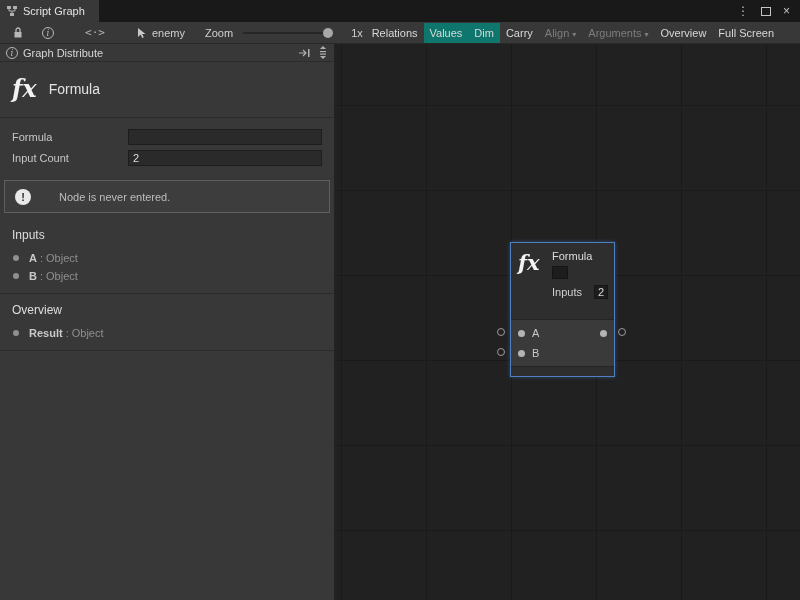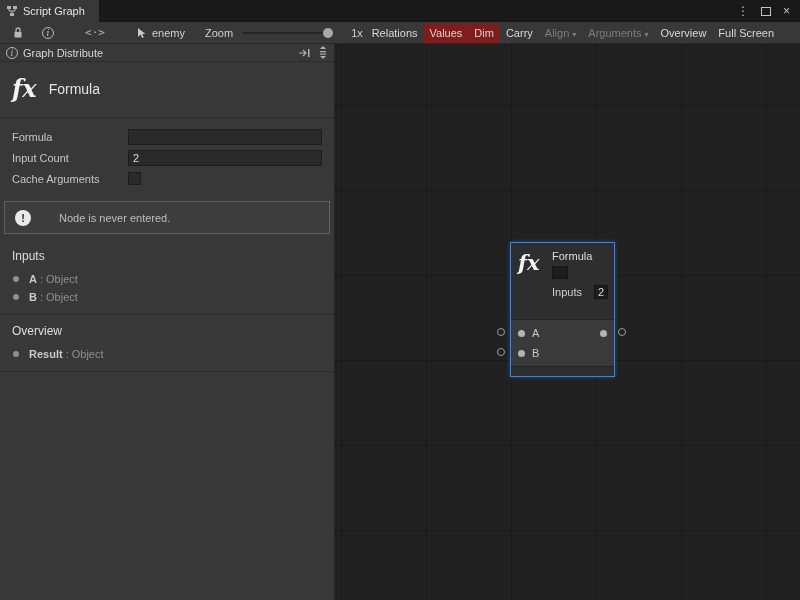--- a/index.html
+++ b/index.html
@@ -24,21 +24,21 @@
   .info-circle { width:12px; height:12px; border:1px solid #b8b8b8; border-radius:50%; font-size:9px; line-height:10px; text-align:center; color:#b8b8b8; font-style:italic; font-family:"DejaVu Serif", serif; }
   .tb-code { margin-left:24px; width:26px; font-family:"DejaVu Sans Mono", monospace; font-size:11px; }
   .tb-ref { margin-left:28px; display:flex; align-items:center; gap:5px; color:#cfcfcf; }
   .tb-zoom-label { margin-left:20px; color:#cfcfcf; }
   .zoom-slider { position:relative; margin-left:10px; width:88px; height:12px; }
   .zoom-track { position:absolute; left:0; right:0; top:5px; height:2px; background:#262626; }
   .zoom-handle { position:absolute; right:-2px; top:1px; width:10px; height:10px; border-radius:50%; background:#a8a8a8; }
   .tb-zoom-value { margin-left:20px; color:#cfcfcf; }
   .tb-buttons { margin-left:auto; display:flex; align-items:center; height:22px; padding-right:20px; }
   .tb-btn { padding:4px 6px; color:#d8d8d8; cursor:default; white-space:nowrap; }
-  .tb-btn.active { background:#7f1d1d; }
+  .tb-btn.active { background:#0f766e; }
   .tb-btn.disabled { color:#7d7d7d; }
   .dd-arrow { font-size:8px; margin-left:3px; }
 
   
   .inspector { position:absolute; left:0; top:44px; width:335px; height:556px; background:#383838; border-right:1px solid #242424; }
   .insp-header { height:18px; display:flex; align-items:center; border-bottom:1px solid #2c2c2c; padding:0 6px; }
   .insp-header-label { margin-left:5px; color:#d6d6d6; }
   .insp-header-icons { margin-left:auto; display:flex; align-items:center; gap:7px; }
 
   .insp-title { display:flex; align-items:center; gap:12px; padding:12px 10px 14px 12px; border-bottom:1px solid #2c2c2c; }
@@ -185,24 +185,20 @@
 
     <div class="insp-fields">
       <div class="field-row">
         <span class="field-label">Formula</span>
         <input class="field-input" type="text" value="" style="">
       </div>
       <div class="field-row">
         <span class="field-label">Input Count</span>
         <input class="field-input" type="text" value="2" style="">
       </div>
-      <div class="field-row">
-        <span class="field-label">Cache Arguments</span>
-        <span class="field-checkbox"></span>
-      </div>
     </div>
 
     <div class="warn-box">
       <span class="warn-icon">!</span>
       <span class="warn-text">Node is never entered.</span>
     </div>
 
     <div class="section" style="margin-top:6px;">
       <div class="section-header">Inputs</div>
       <div class="port-item">

